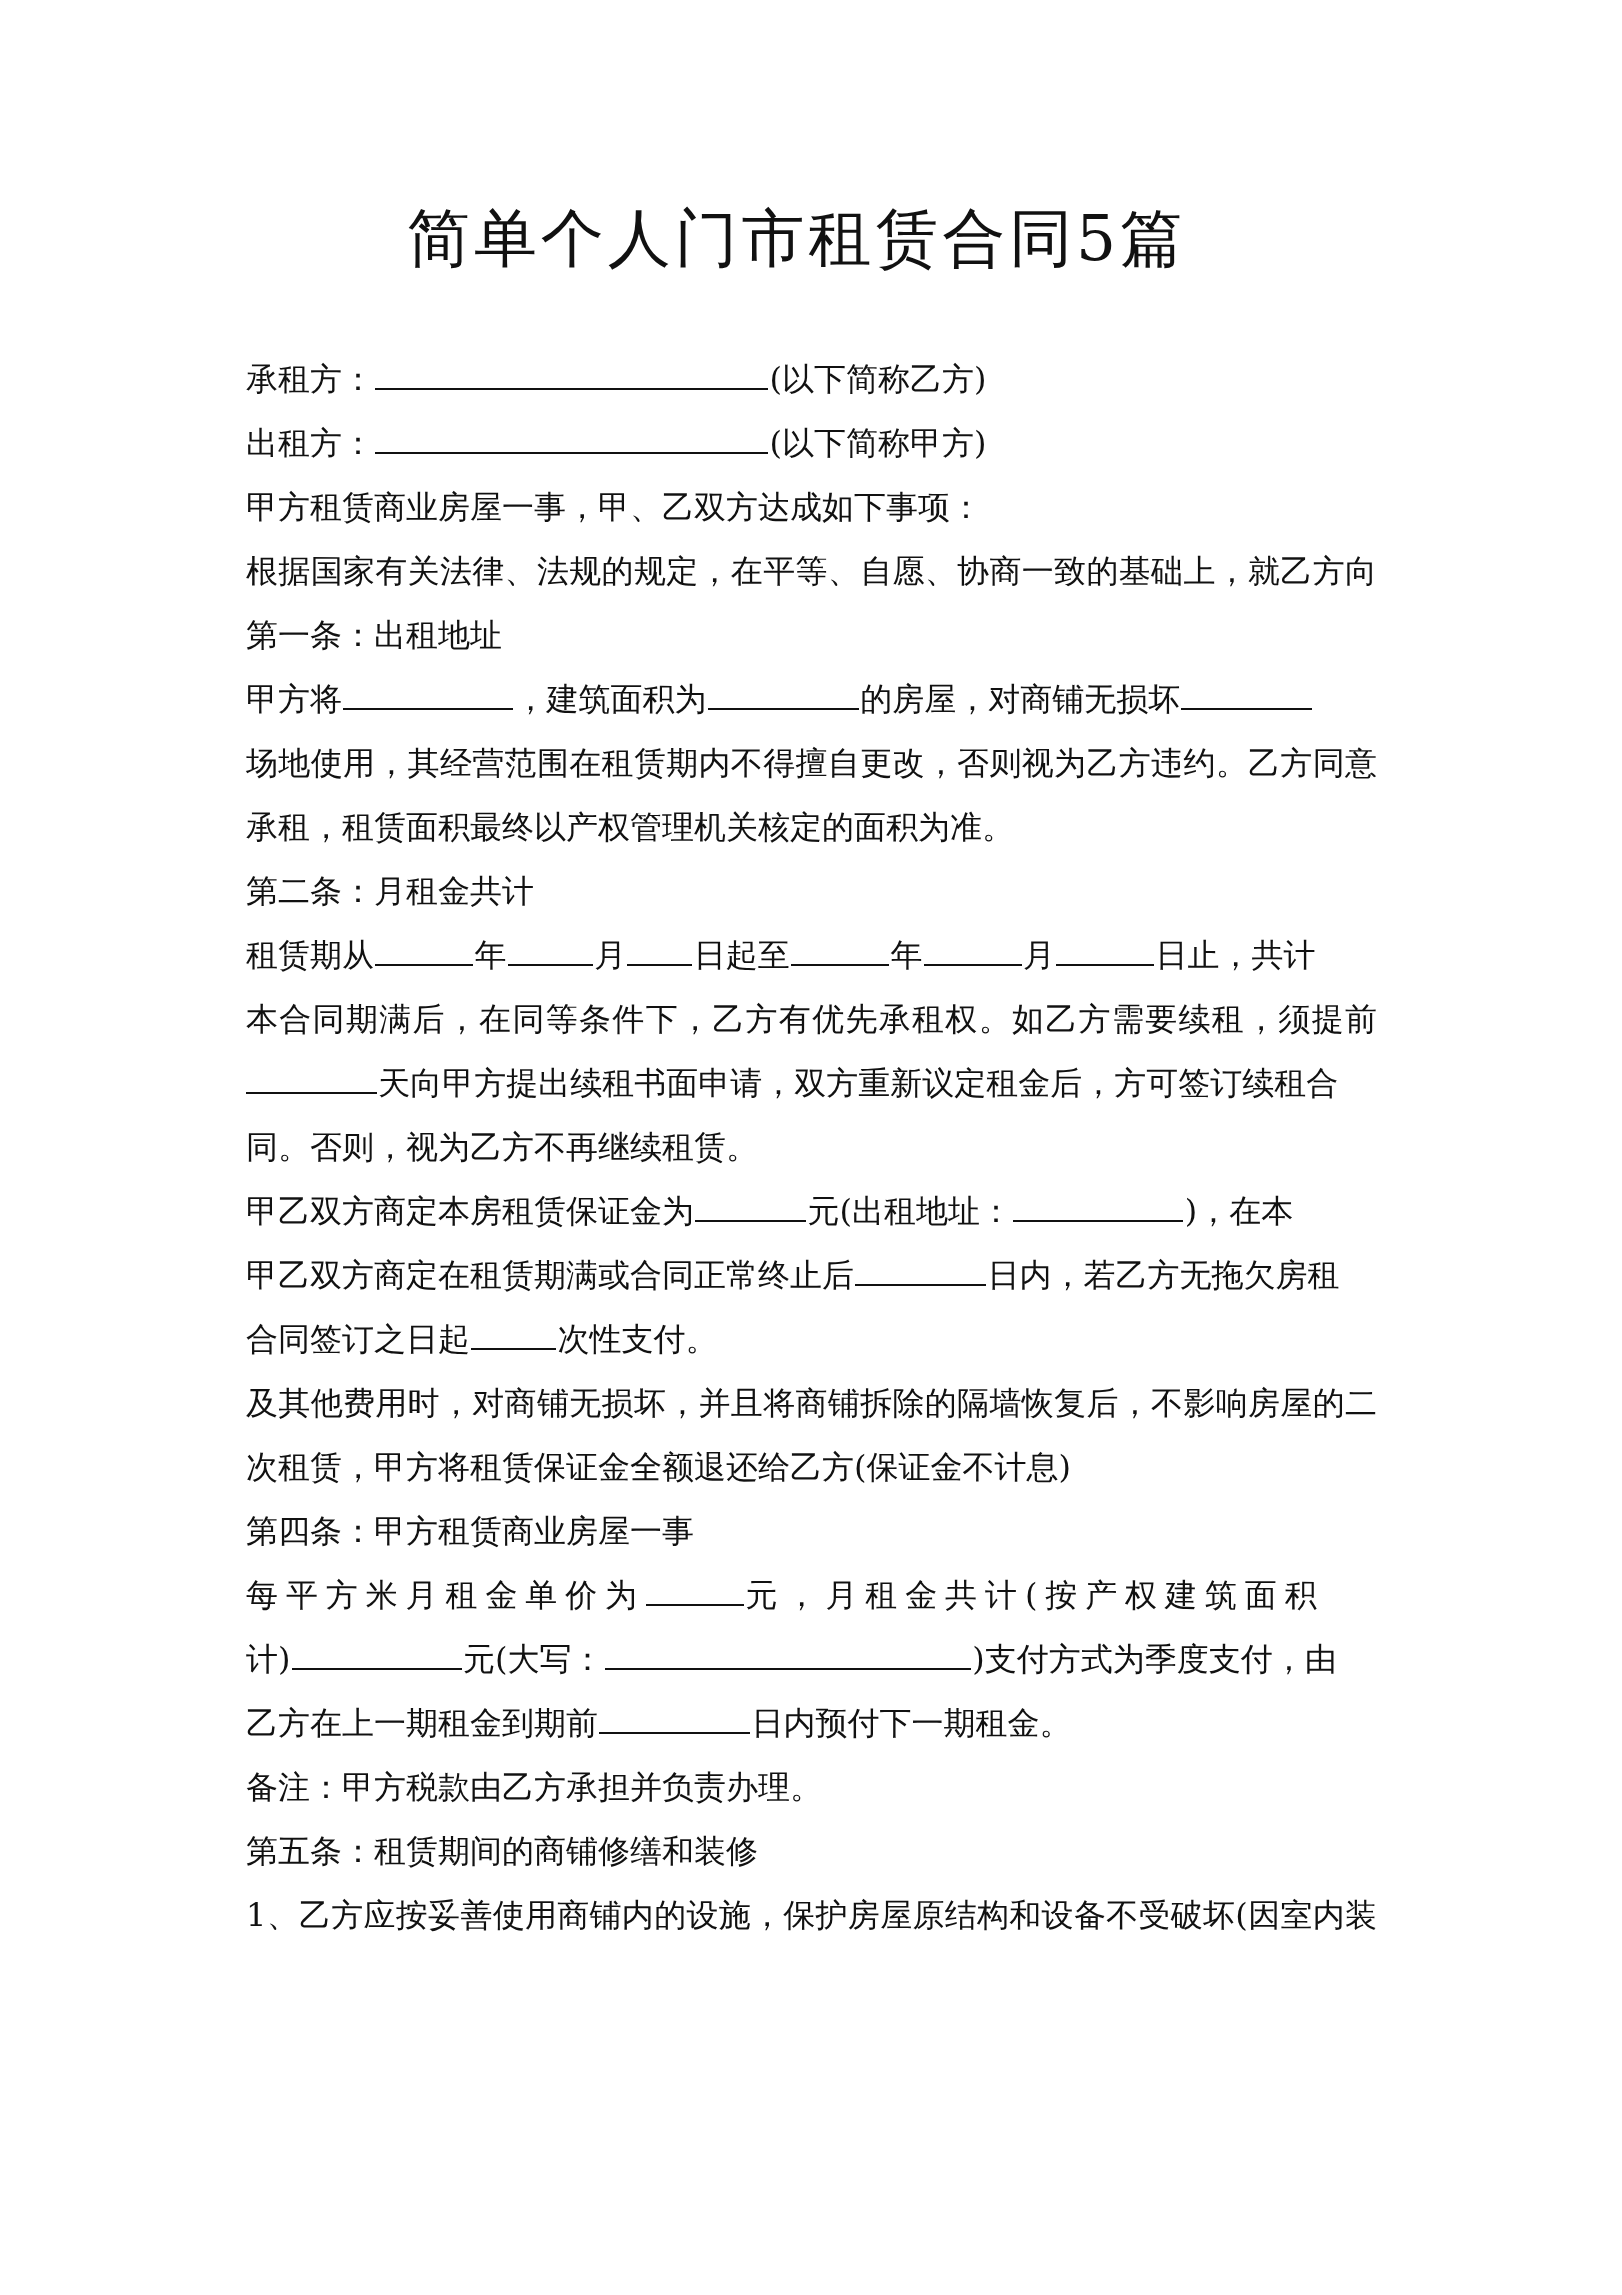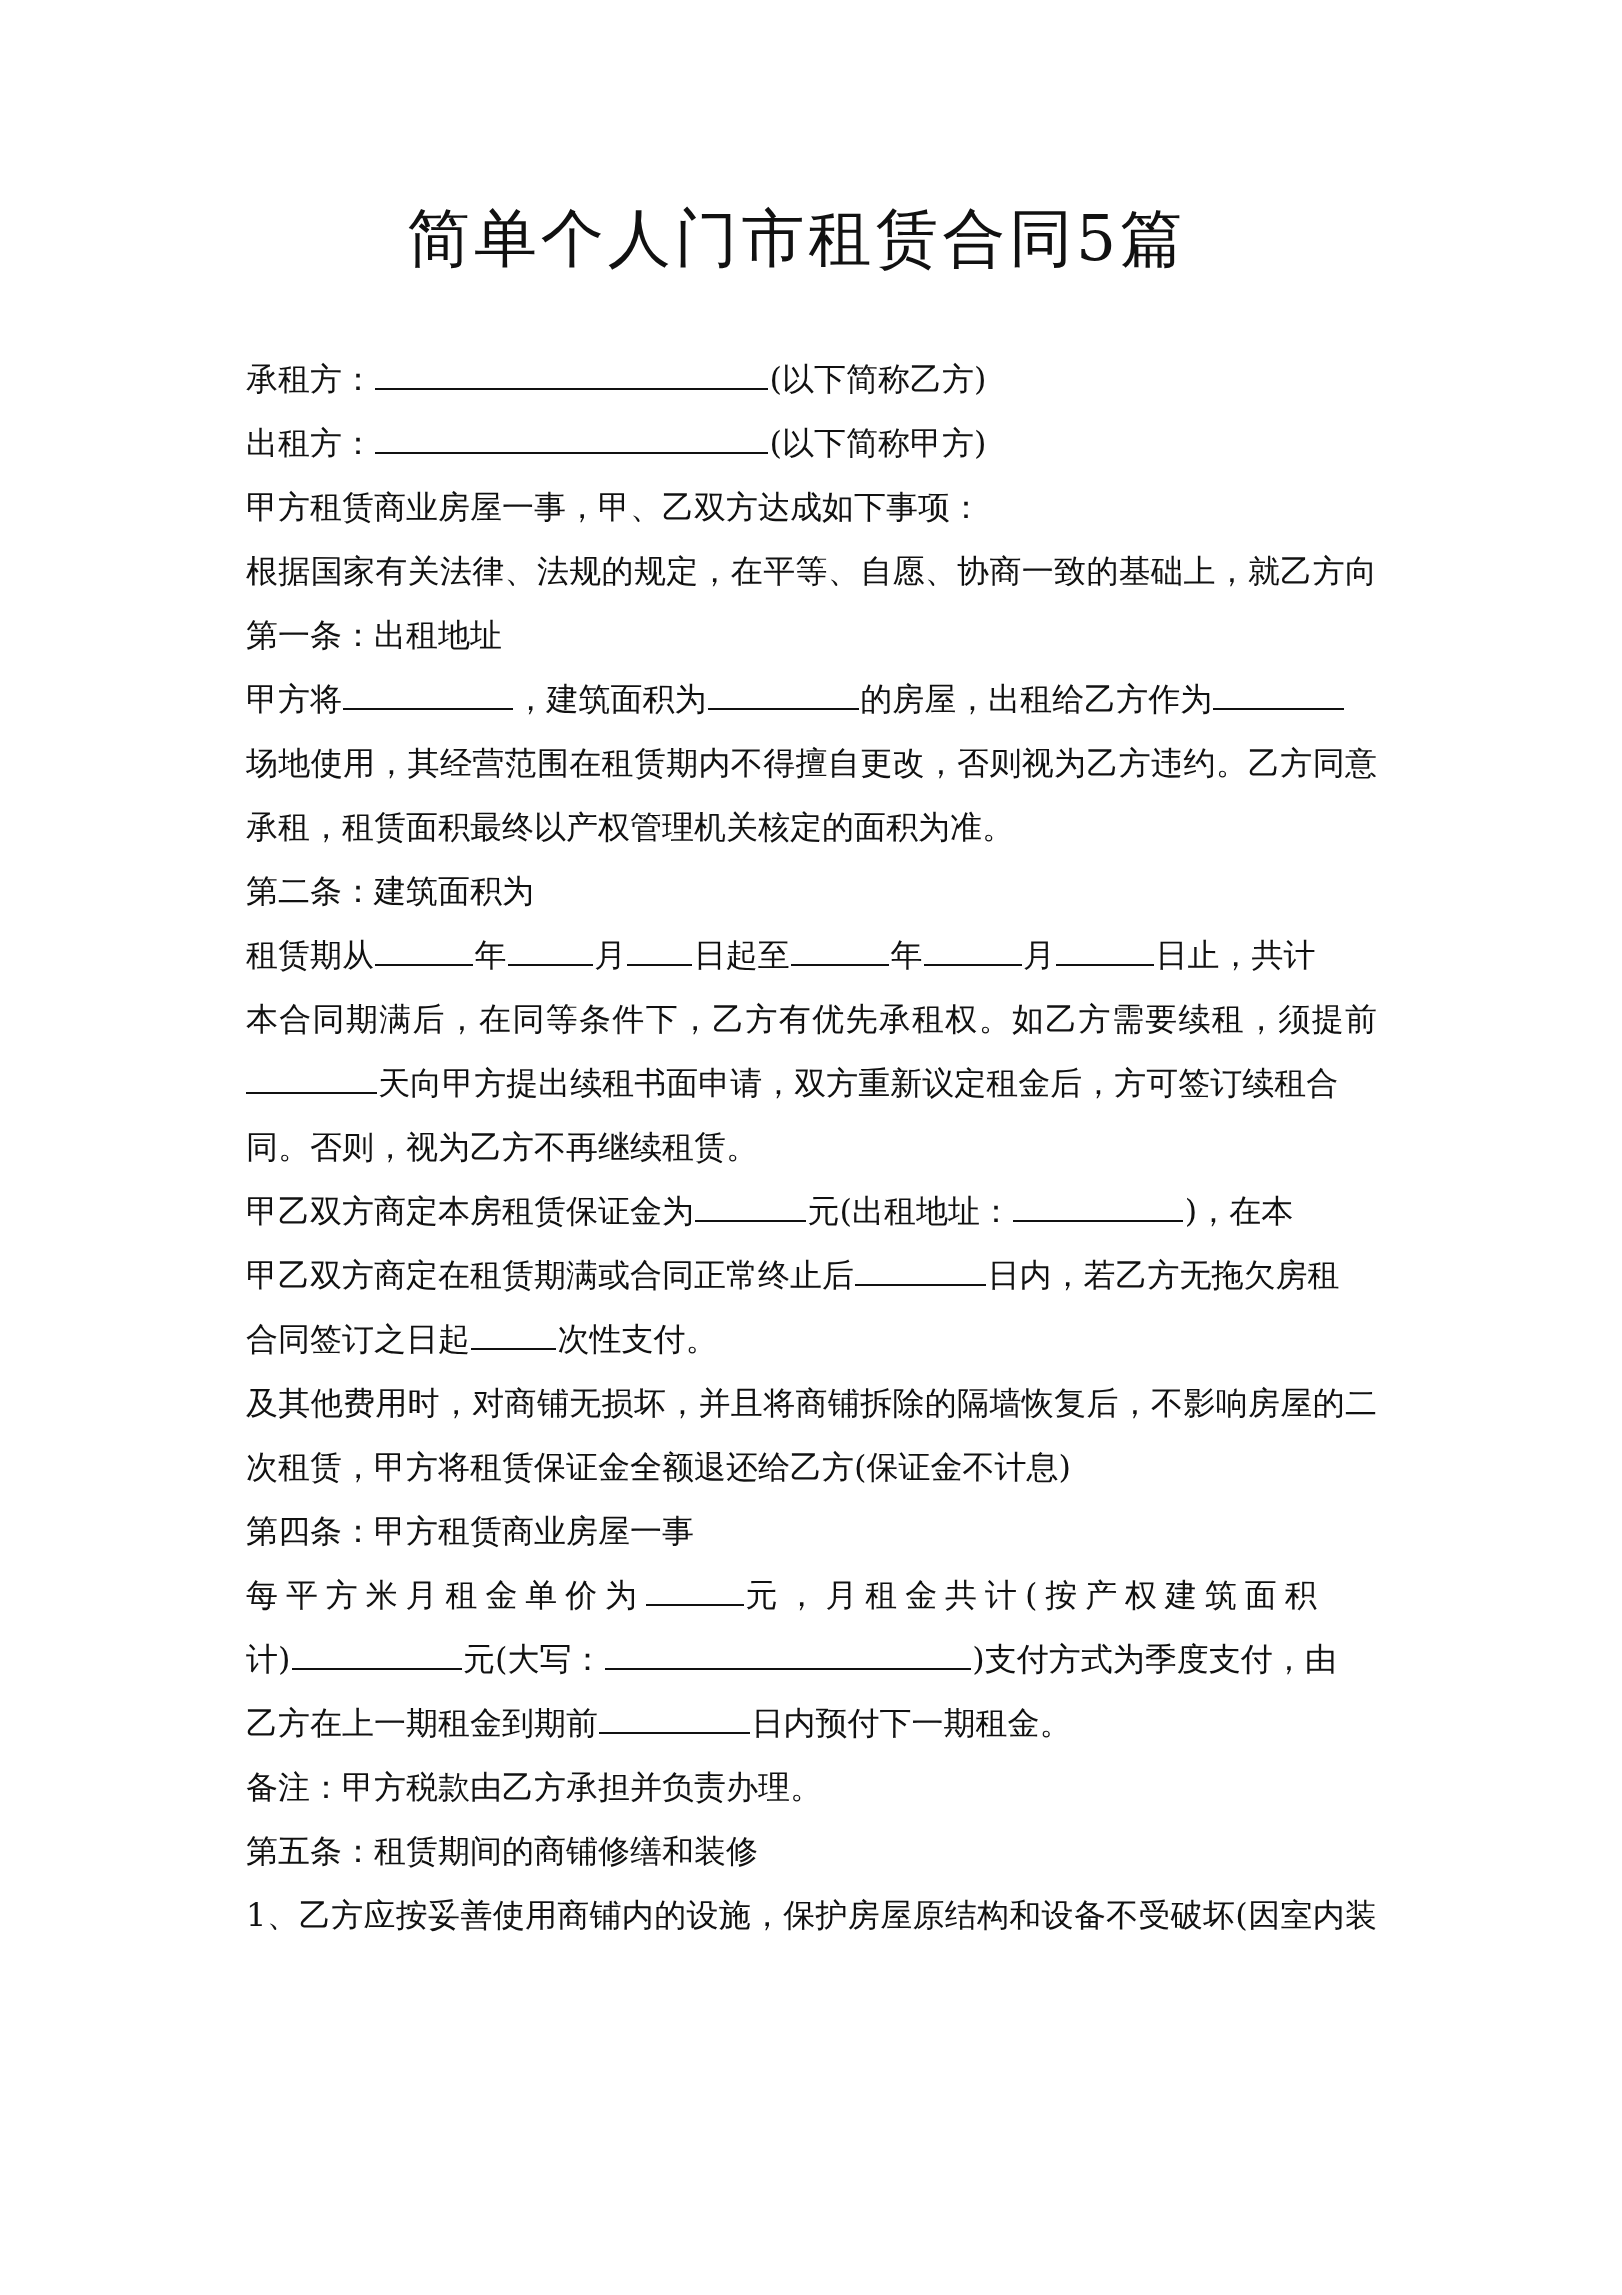--- a/index.html
+++ b/index.html
@@ -65,26 +65,26 @@
   <div class="line">
     <span>出租方：</span><span class="blank w600"></span><span>(以下简称甲方)</span>
   </div>
 
   <div class="line">甲方租赁商业房屋一事，甲、乙双方达成如下事项：</div>
   <div class="line justify">根据国家有关法律、法规的规定，在平等、自愿、协商一致的基础上，就乙方向</div>
 
   <div class="line">第一条：出租地址</div>
 
   <div class="line">
-    <span>甲方将</span><span class="blank w260"></span><span>，建筑面积为</span><span class="blank w230"></span><span>的房屋，出租给乙方作为</span><span class="blank w200"></span>
+    <span>甲方将</span><span class="blank w260"></span><span>，建筑面积为</span><span class="blank w230"></span><span>的房屋，对商铺无损坏</span><span class="blank w200"></span>
   </div>
   <div class="line justify">场地使用，其经营范围在租赁期内不得擅自更改，否则视为乙方违约。乙方同意</div>
   <div class="line">承租，租赁面积最终以产权管理机关核定的面积为准。</div>
 
-  <div class="line">第二条：建筑面积为</div>
+  <div class="line">第二条：月租金共计</div>
 
   <div class="line">
     <span>租赁期从</span><span class="blank w150"></span><span>年</span><span class="blank w130"></span><span>月</span><span class="blank w100"></span><span>日起至</span><span class="blank w150"></span><span>年</span><span class="blank w150"></span><span>月</span><span class="blank w150"></span><span>日止，共计</span>
   </div>
   <div class="line justify">本合同期满后，在同等条件下，乙方有优先承租权。如乙方需要续租，须提前</div>
   <div class="line">
     <span class="blank w200" style="margin-left:0"></span><span>天向甲方提出续租书面申请，双方重新议定租金后，方可签订续租合</span>
   </div>
   <div class="line">同。否则，视为乙方不再继续租赁。</div>
 

